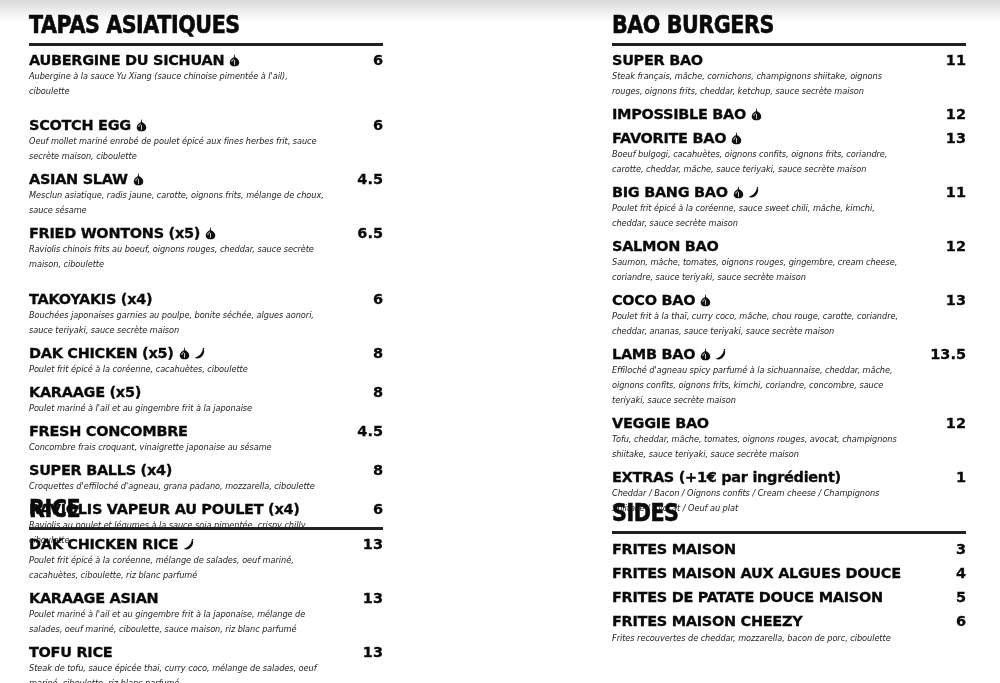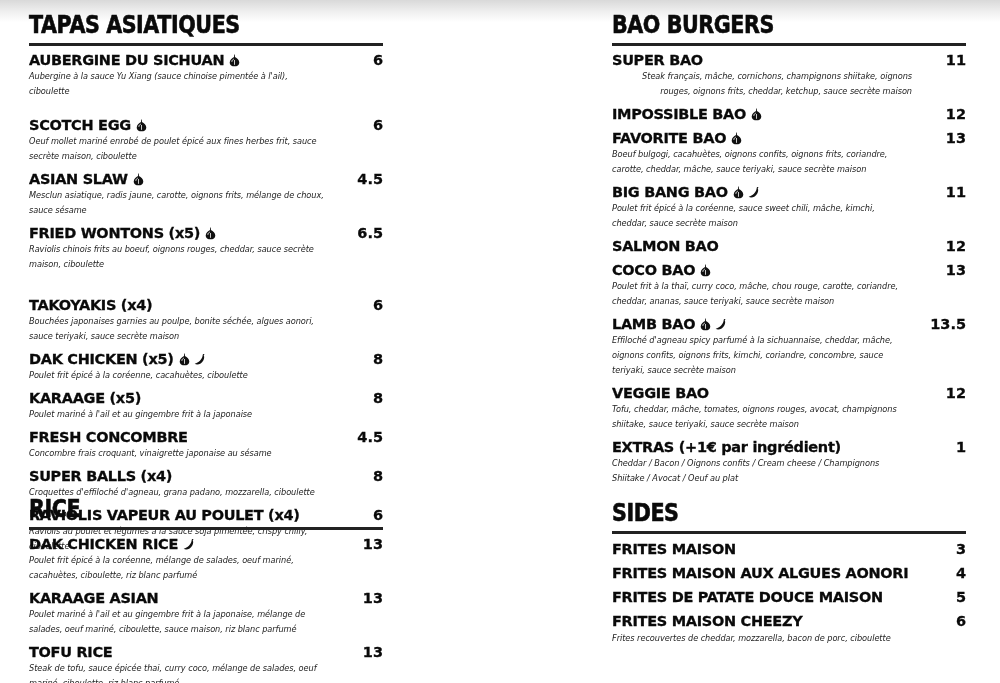--- a/index.html
+++ b/index.html
@@ -130,21 +130,21 @@
                     <path d="M4 10 C4 8.5 5 7.5 6 7" stroke="#fff" stroke-width="1.1" fill="none"></path>
                     <path d="M7 8 L7 13.5" stroke="#fff" stroke-width="0.9"></path>
                   </svg>
                 </span>
               </span>
       </div>
       <span class="item-price">4.5</span>
     </div>
     <div class="item-desc">Mesclun asiatique, radis jaune, carotte, oignons frits, mélange de choux, sauce sésame</div>
   </div>
-        <div class="item" style="margin-bottom: 24px;">
+        <div class="item" style="margin-bottom: 18px;">
     <div class="item-head">
       <div class="item-name-wrap">
         <span class="item-name">FRIED WONTONS (x5)</span>
         <span class="icons">
                 <span class="icon">
                   <svg viewBox="0 0 14 16">
                     <path d="M7 1 C7 1 6.2 3 6.5 4.5 C4 5.5 1.5 8 1.5 11 C1.5 13.8 4 15.2 7 15.2 C10 15.2 12.5 13.8 12.5 11 C12.5 8 10 5.5 7.5 4.5 C7.8 3 7 1 7 1 Z" fill="#111"></path>
                     <path d="M4 10 C4 8.5 5 7.5 6 7" stroke="#fff" stroke-width="1.1" fill="none"></path>
                     <path d="M7 8 L7 13.5" stroke="#fff" stroke-width="0.9"></path>
                   </svg>
@@ -273,21 +273,21 @@
   </div>
       </div>
   </div>
 </div>
 
 <div class="col right">
   <div class="section" style="top:12px;">
     <div class="section-title">BAO BURGERS</div>
     <div class="section-rule"></div>
     <div class="items">
-        <div class="item" style="margin-bottom: 6px; text-align: right;">
+        <div class="item" style="margin-bottom: 6px;">
     <div class="item-head">
       <div class="item-name-wrap">
         <span class="item-name">SUPER BAO</span>
 
       </div>
       <span class="item-price">11</span>
     </div>
     <div class="item-desc">Steak français, mâche, cornichons, champignons shiitake, oignons rouges, oignons frits, cheddar, ketchup, sauce secrète maison</div>
   </div>
         <div class="item" style="margin-bottom: 6px;">
@@ -349,20 +349,21 @@
     <div class="item-desc">Poulet frit épicé à la coréenne, sauce sweet chili, mâche, kimchi, cheddar, sauce secrète maison</div>
   </div>
         <div class="item" style="margin-bottom: 6px;">
     <div class="item-head">
       <div class="item-name-wrap">
         <span class="item-name">SALMON BAO</span>
 
       </div>
       <span class="item-price">12</span>
     </div>
+    <div class="item-desc">Saumon, mâche, tomates, oignons rouges, gingembre, cream cheese, coriandre, sauce teriyaki, sauce secrète maison</div>
   </div>
         <div class="item" style="margin-bottom: 6px;">
     <div class="item-head">
       <div class="item-name-wrap">
         <span class="item-name">COCO BAO</span>
         <span class="icons">
                 <span class="icon">
                   <svg viewBox="0 0 14 16">
                     <path d="M7 1 C7 1 6.2 3 6.5 4.5 C4 5.5 1.5 8 1.5 11 C1.5 13.8 4 15.2 7 15.2 C10 15.2 12.5 13.8 12.5 11 C12.5 8 10 5.5 7.5 4.5 C7.8 3 7 1 7 1 Z" fill="#111"></path>
                     <path d="M4 10 C4 8.5 5 7.5 6 7" stroke="#fff" stroke-width="1.1" fill="none"></path>
@@ -431,21 +432,21 @@
         <span class="item-name">FRITES MAISON</span>
 
       </div>
       <span class="item-price">3</span>
     </div>
 
   </div>
         <div class="item" style="margin-bottom: 4px;">
     <div class="item-head">
       <div class="item-name-wrap">
-        <span class="item-name">FRITES MAISON AUX ALGUES AONORI</span>
+        <span class="item-name">FRITES MAISON AUX ALGUES DOUCE</span>
 
       </div>
       <span class="item-price">4</span>
     </div>
 
   </div>
         <div class="item" style="margin-bottom: 4px;">
     <div class="item-head">
       <div class="item-name-wrap">
         <span class="item-name">FRITES DE PATATE DOUCE MAISON</span>

